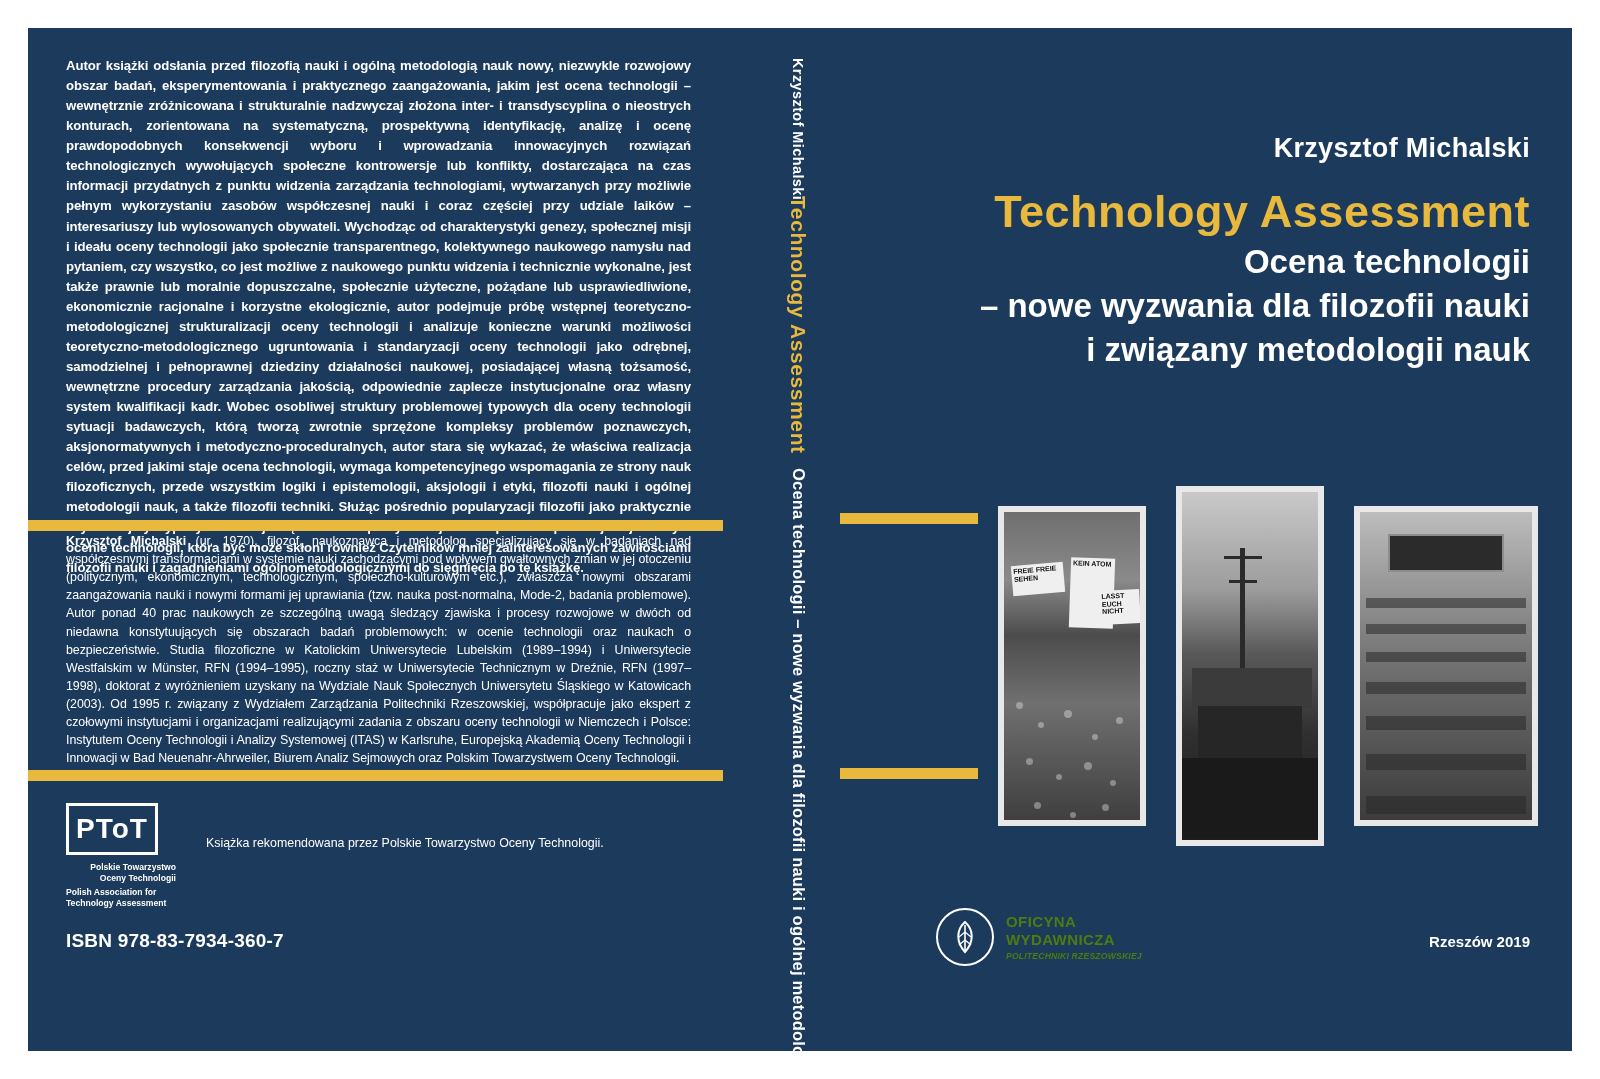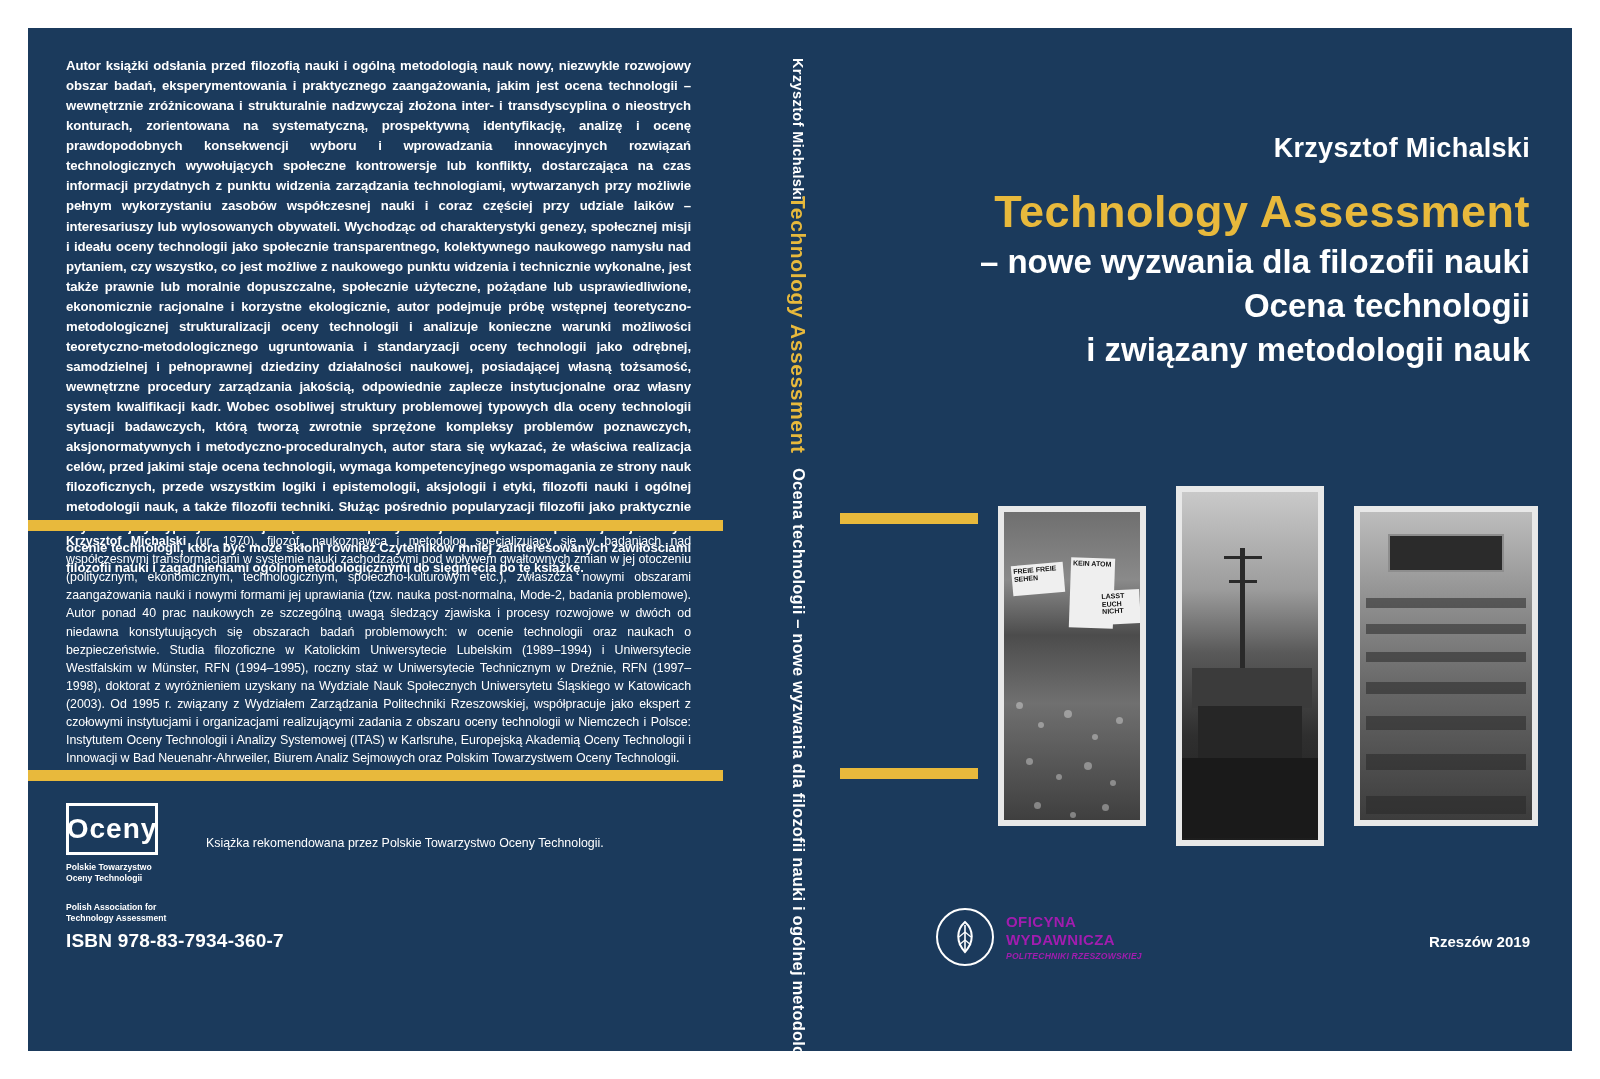--- a/index.html
+++ b/index.html
@@ -86,21 +86,21 @@
     box-sizing: border-box;
   }
   .ptot-caption {
     margin-top: 7px;
     color: #ffffff;
     font-size: 8.6px;
     font-weight: bold;
     line-height: 1.32;
     width: 110px;
   }
-  .ptot-caption .pl { margin-bottom: 17px; }
+  .ptot-caption .pl { margin-bottom: 2px; text-align: right; }
   .recommend {
     position: absolute;
     left: 178px;
     top: 808px;
     width: 470px;
     color: #ffffff;
     font-size: 12.4px;
   }
   .isbn {
     position: absolute;
@@ -272,21 +272,21 @@
     top: 880px;
     display: flex;
     align-items: center;
     gap: 12px;
   }
   .pub-mark {
     width: 54px; height: 54px; border-radius: 50%;
     border: 2px solid #ffffff;
     display: flex; align-items: center; justify-content: center;
   }
-  .pub-text { color: #a21caf; line-height: 1.2; }
+  .pub-text { color: #4d7c0f; line-height: 1.2; }
   .pub-l1 { font-size: 15px; font-weight: bold; letter-spacing: 0.4px; }
   .pub-l2 { font-size: 15px; font-weight: bold; letter-spacing: 0.4px; }
   .pub-l3 { font-size: 8.6px; font-weight: bold; letter-spacing: 0.2px; margin-top: 2px; font-style: italic; }
   .place-year {
     position: absolute;
     right: 42px;
     top: 905px;
     color: #ffffff;
     font-size: 15px;
     font-weight: bold;
@@ -302,21 +302,21 @@
     <div class="blurb">Autor książki odsłania przed filozofią nauki i ogólną metodologią nauk nowy, niezwykle rozwojowy obszar badań, eksperymentowania i praktycznego zaangażowania, jakim jest ocena technologii – wewnętrznie zróżnicowana i strukturalnie nadzwyczaj złożona inter- i transdyscyplina o nieostrych konturach, zorientowana na systematyczną, prospektywną identyfikację, analizę i ocenę prawdopodobnych konsekwencji wyboru i wprowadzania innowacyjnych rozwiązań technologicznych wywołujących społeczne kontrowersje lub konflikty, dostarczająca na czas informacji przydatnych z punktu widzenia zarządzania technologiami, wytwarzanych przy możliwie pełnym wykorzystaniu zasobów współczesnej nauki i coraz częściej przy udziale laików – interesariuszy lub wylosowanych obywateli. Wychodząc od charakterystyki genezy, społecznej misji i ideału oceny technologii jako społecznie transparentnego, kolektywnego naukowego namysłu nad pytaniem, czy wszystko, co jest możliwe z naukowego punktu widzenia i technicznie wykonalne, jest także prawnie lub moralnie dopuszczalne, społecznie użyteczne, pożądane lub usprawiedliwione, ekonomicznie racjonalne i korzystne ekologicznie, autor podejmuje próbę wstępnej teoretyczno-metodologicznej strukturalizacji oceny technologii i analizuje konieczne warunki możliwości teoretyczno-metodologicznego ugruntowania i standaryzacji oceny technologii jako odrębnej, samodzielnej i pełnoprawnej dziedziny działalności naukowej, posiadającej własną tożsamość, wewnętrzne procedury zarządzania jakością, odpowiednie zaplecze instytucjonalne oraz własny system kwalifikacji kadr. Wobec osobliwej struktury problemowej typowych dla oceny technologii sytuacji badawczych, którą tworzą zwrotnie sprzężone kompleksy problemów poznawczych, aksjonormatywnych i metodyczno-proceduralnych, autor stara się wykazać, że właściwa realizacja celów, przed jakimi staje ocena technologii, wymaga kompetencyjnego wspomagania ze strony nauk filozoficznych, przede wszystkim logiki i epistemologii, aksjologii i etyki, filozofii nauki i ogólnej metodologii nauk, a także filozofii techniki. Służąc pośrednio popularyzacji filozofii jako praktycznie użytecznej dyscypliny naukowej książka została pomyślana jako kompendium przekrojowej wiedzy o ocenie technologii, która być może skłoni również Czytelników mniej zainteresowanych zawiłościami filozofii nauki i zagadnieniami ogólnometodologicznymi do sięgnięcia po tę książkę.</div>
 
     <div class="rule rule-1"></div>
     <div class="rule rule-2"></div>
 
     <div class="bio">
       <b>Krzysztof Michalski</b><span> (ur. 1970), filozof, naukoznawca i metodolog specjalizujący się w badaniach nad współczesnymi transformacjami w systemie nauki zachodzącymi pod wpływem gwałtownych zmian w jej otoczeniu (politycznym, ekonomicznym, technologicznym, społeczno-kulturowym etc.), zwłaszcza nowymi obszarami zaangażowania nauki i nowymi formami jej uprawiania (tzw. nauka post-normalna, Mode-2, badania problemowe). Autor ponad 40 prac naukowych ze szczególną uwagą śledzący zjawiska i procesy rozwojowe w dwóch od niedawna konstytuujących się obszarach badań problemowych: w ocenie technologii oraz naukach o bezpieczeństwie. Studia filozoficzne w Katolickim Uniwersytecie Lubelskim (1989–1994) i Uniwersytecie Westfalskim w Münster, RFN (1994–1995), roczny staż w Uniwersytecie Technicznym w Dreźnie, RFN (1997–1998), doktorat z wyróżnieniem uzyskany na Wydziale Nauk Społecznych Uniwersytetu Śląskiego w Katowicach (2003). Od 1995 r. związany z Wydziałem Zarządzania Politechniki Rzeszowskiej, współpracuje jako ekspert z czołowymi instytucjami i organizacjami realizującymi zadania z obszaru oceny technologii w Niemczech i Polsce: Instytutem Oceny Technologii i Analizy Systemowej (ITAS) w Karlsruhe, Europejską Akademią Oceny Technologii i Innowacji w Bad Neuenahr-Ahrweiler, Biurem Analiz Sejmowych oraz Polskim Towarzystwem Oceny Technologii.</span>
     </div>
 
     <div class="ptot">
-      <div class="ptot-mark">Oceny</div>
+      <div class="ptot-mark">PToT</div>
       <div class="ptot-caption">
         <div class="pl">Polskie Towarzystwo Oceny Technologii</div>
         <div class="en">Polish Association for Technology Assessment</div>
       </div>
     </div>
 
     <div class="recommend">Książka rekomendowana przez Polskie Towarzystwo Oceny Technologii.</div>
 
     <div class="isbn">ISBN 978-83-7934-360-7</div>
   </div>
@@ -324,22 +324,22 @@
   <div class="spine">
     <div class="spine-author">Krzysztof Michalski</div>
     <div class="spine-title">Technology Assessment</div>
     <div class="spine-sub">Ocena technologii – nowe wyzwania dla filozofii nauki i ogólnej metodologii nauk</div>
   </div>
 
   <div class="front">
     <div class="front-author">Krzysztof Michalski</div>
     <div class="front-title">Technology Assessment</div>
     <div class="front-sub">
+      <div>Ocena technologii</div>
       <div>– nowe wyzwania dla filozofii nauki</div>
-      <div>Ocena technologii</div>
       <div>i związany metodologii nauk</div>
     </div>
 
     <div class="front-rule"></div>
     <div class="front-rule-2"></div>
 
     <div class="photos">
       <div class="photo p1">
         <div class="ph-img ph1">
           <div class="banner b1">FREIE FREIE SEHEN</div>

